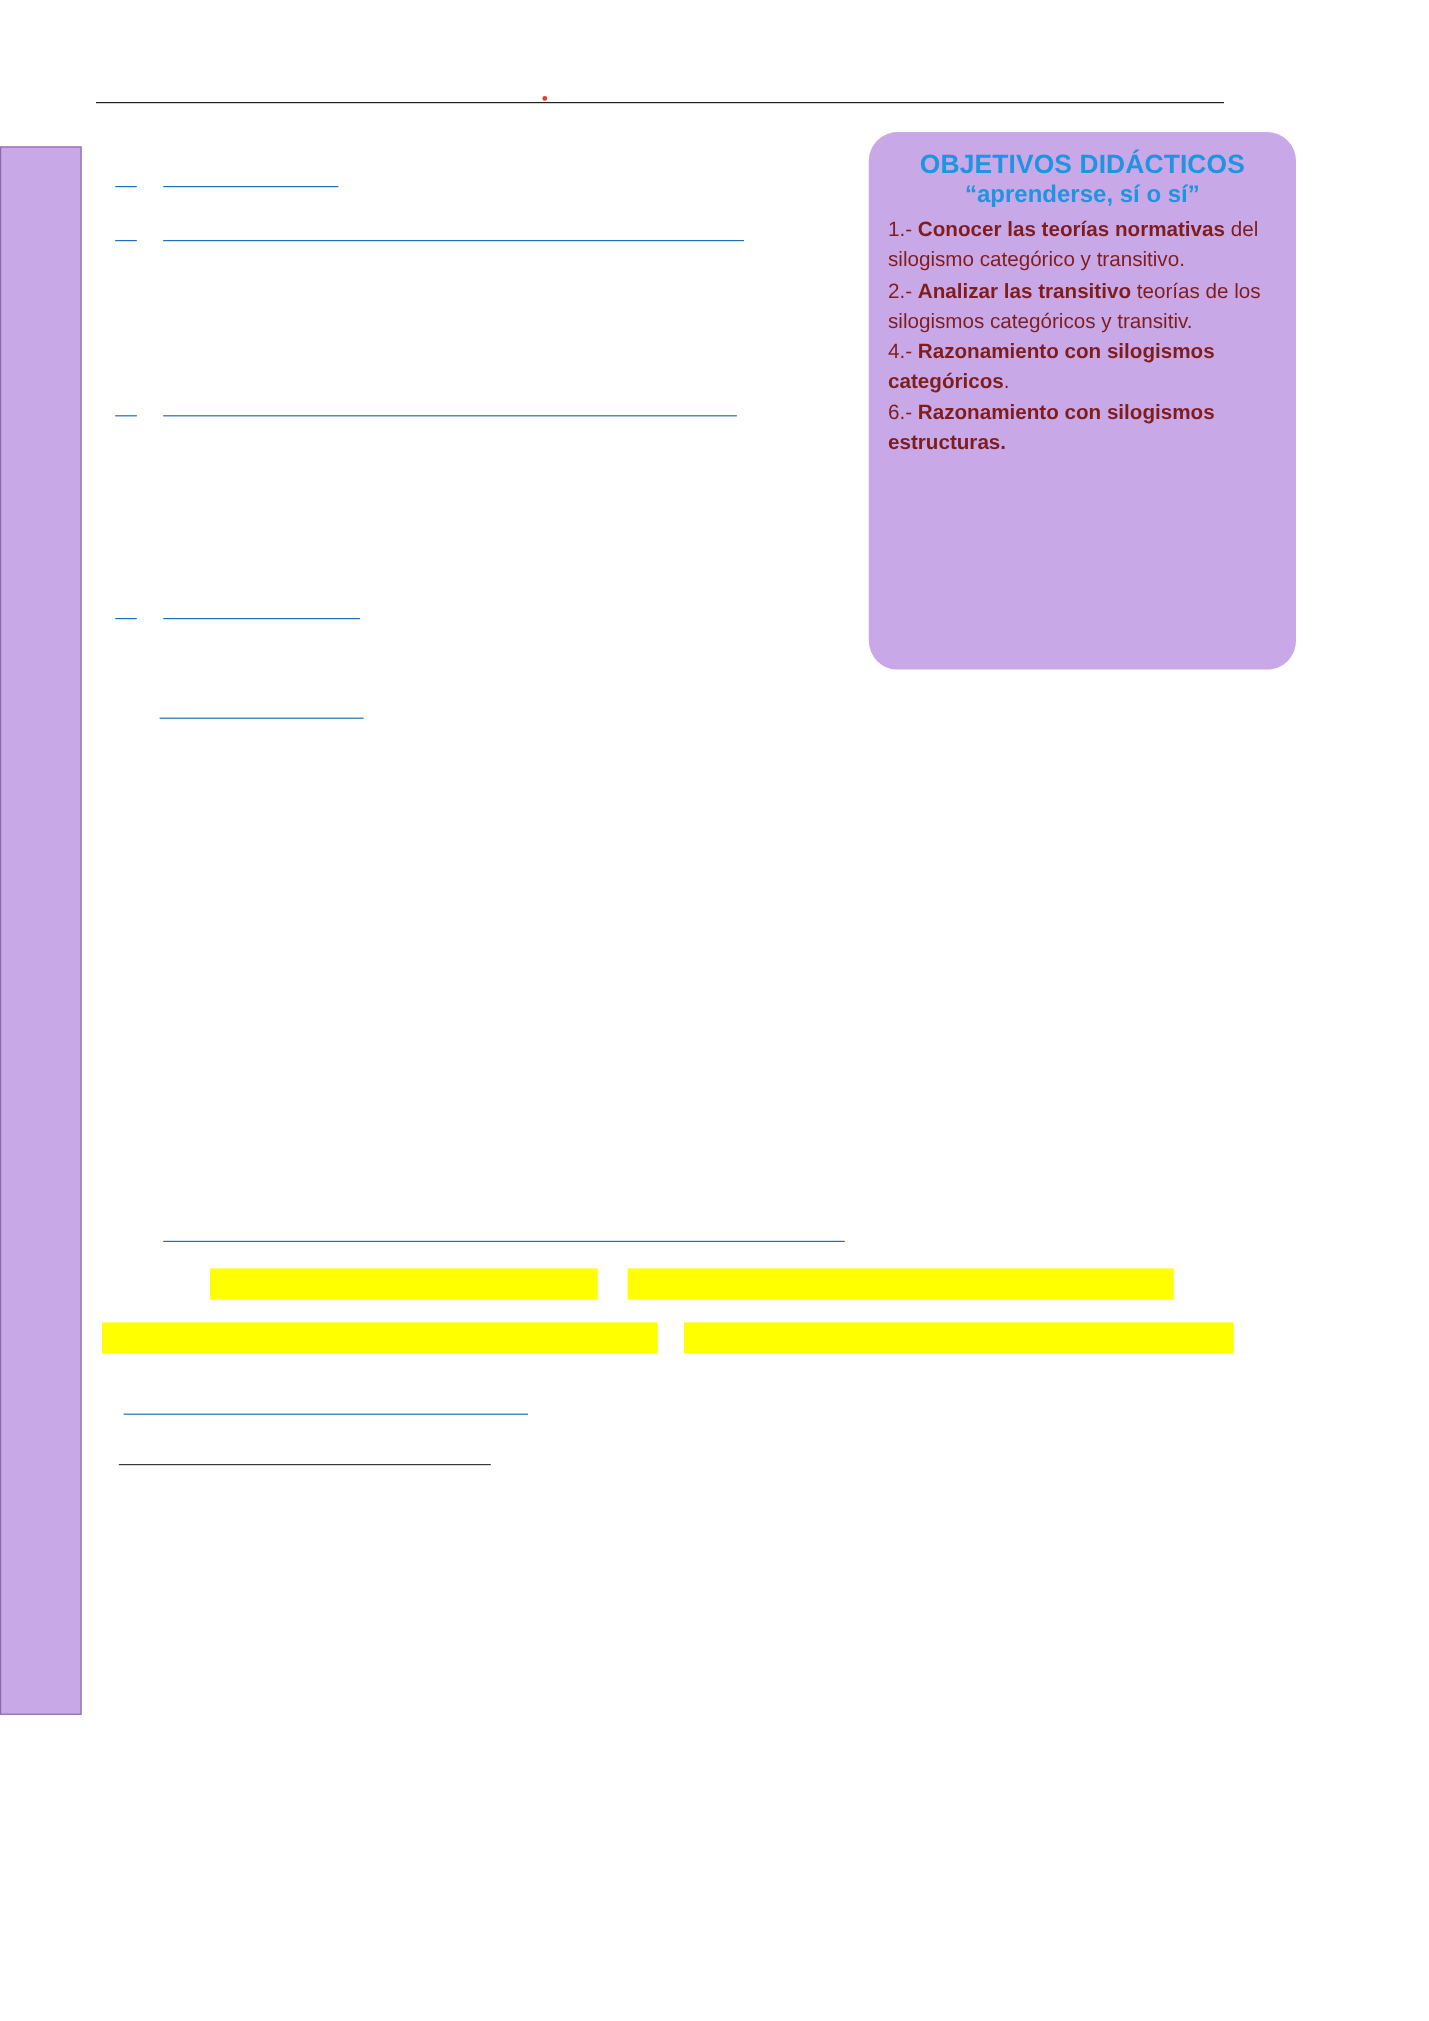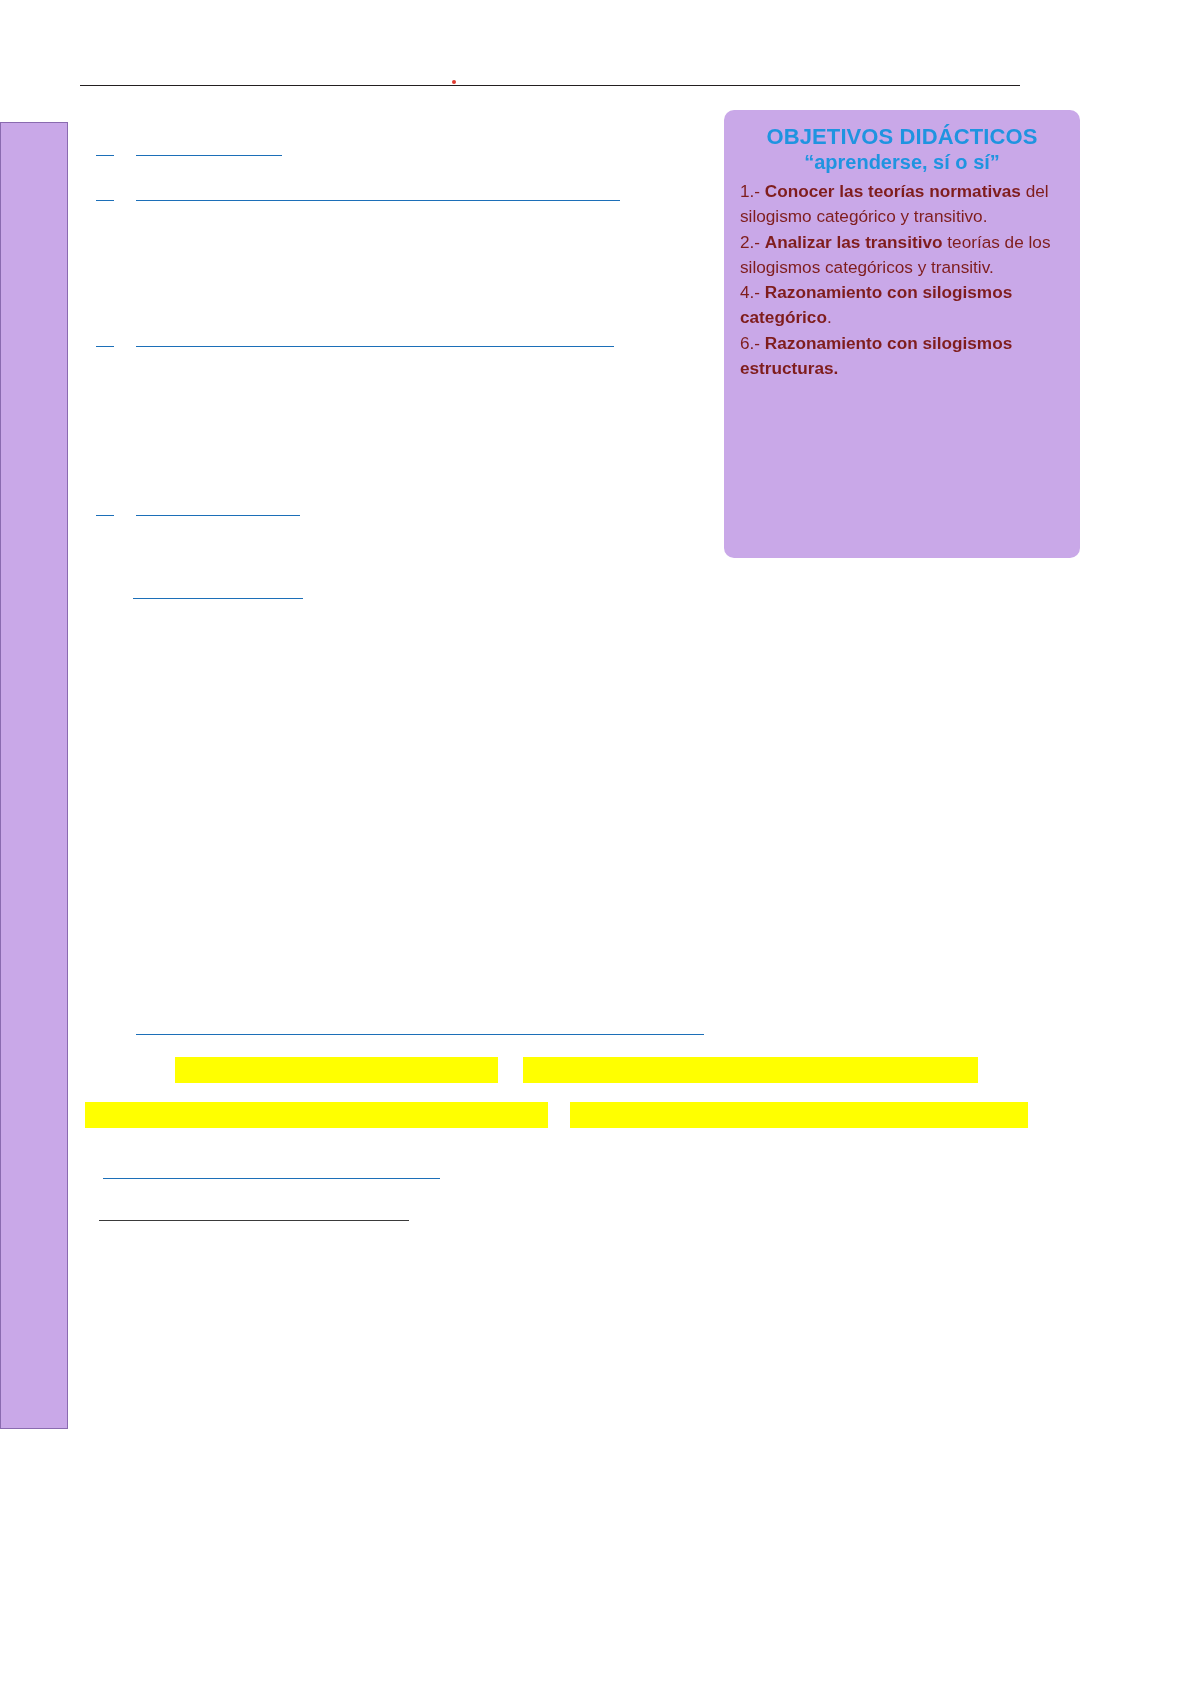--- a/index.html
+++ b/index.html
@@ -47,21 +47,21 @@
   }
 
   
   .objectives-box {
     position: absolute;
     left: 724px;
     top: 110px;
     width: 356px;
     height: 448px;
     background: #c9a8e8;
-    border-radius: 10px;
+    border-radius: 24px;
     box-sizing: border-box;
     padding: 14px 16px 10px 16px;
   }
   .obj-title {
     color: #1f94e0;
     font-weight: bold;
     font-size: 22px;
     text-align: center;
     line-height: 1.18;
     letter-spacing: 0.1px;
@@ -128,21 +128,21 @@
       <b>Conocer las teorías normativas</b>
       <span>del silogismo categórico y transitivo.</span>
     </li>
     <li>
       <span>2.-</span>
       <b>Analizar las transitivo</b>
       <span>teorías de los silogismos categóricos y transitiv.</span>
     </li>
     <li>
       <span>4.-</span>
-      <b>Razonamiento con silogismos categórico</b><span>.</span>
+      <b>Razonamiento con silogismos categóricos</b><span>.</span>
     </li>
     <li>
       <span>6.-</span>
       <b>Razonamiento con silogismos estructuras.</b>
       <span></span>
     </li>
   </ul>
 </div>
 
 <div id="redaction-layer">

